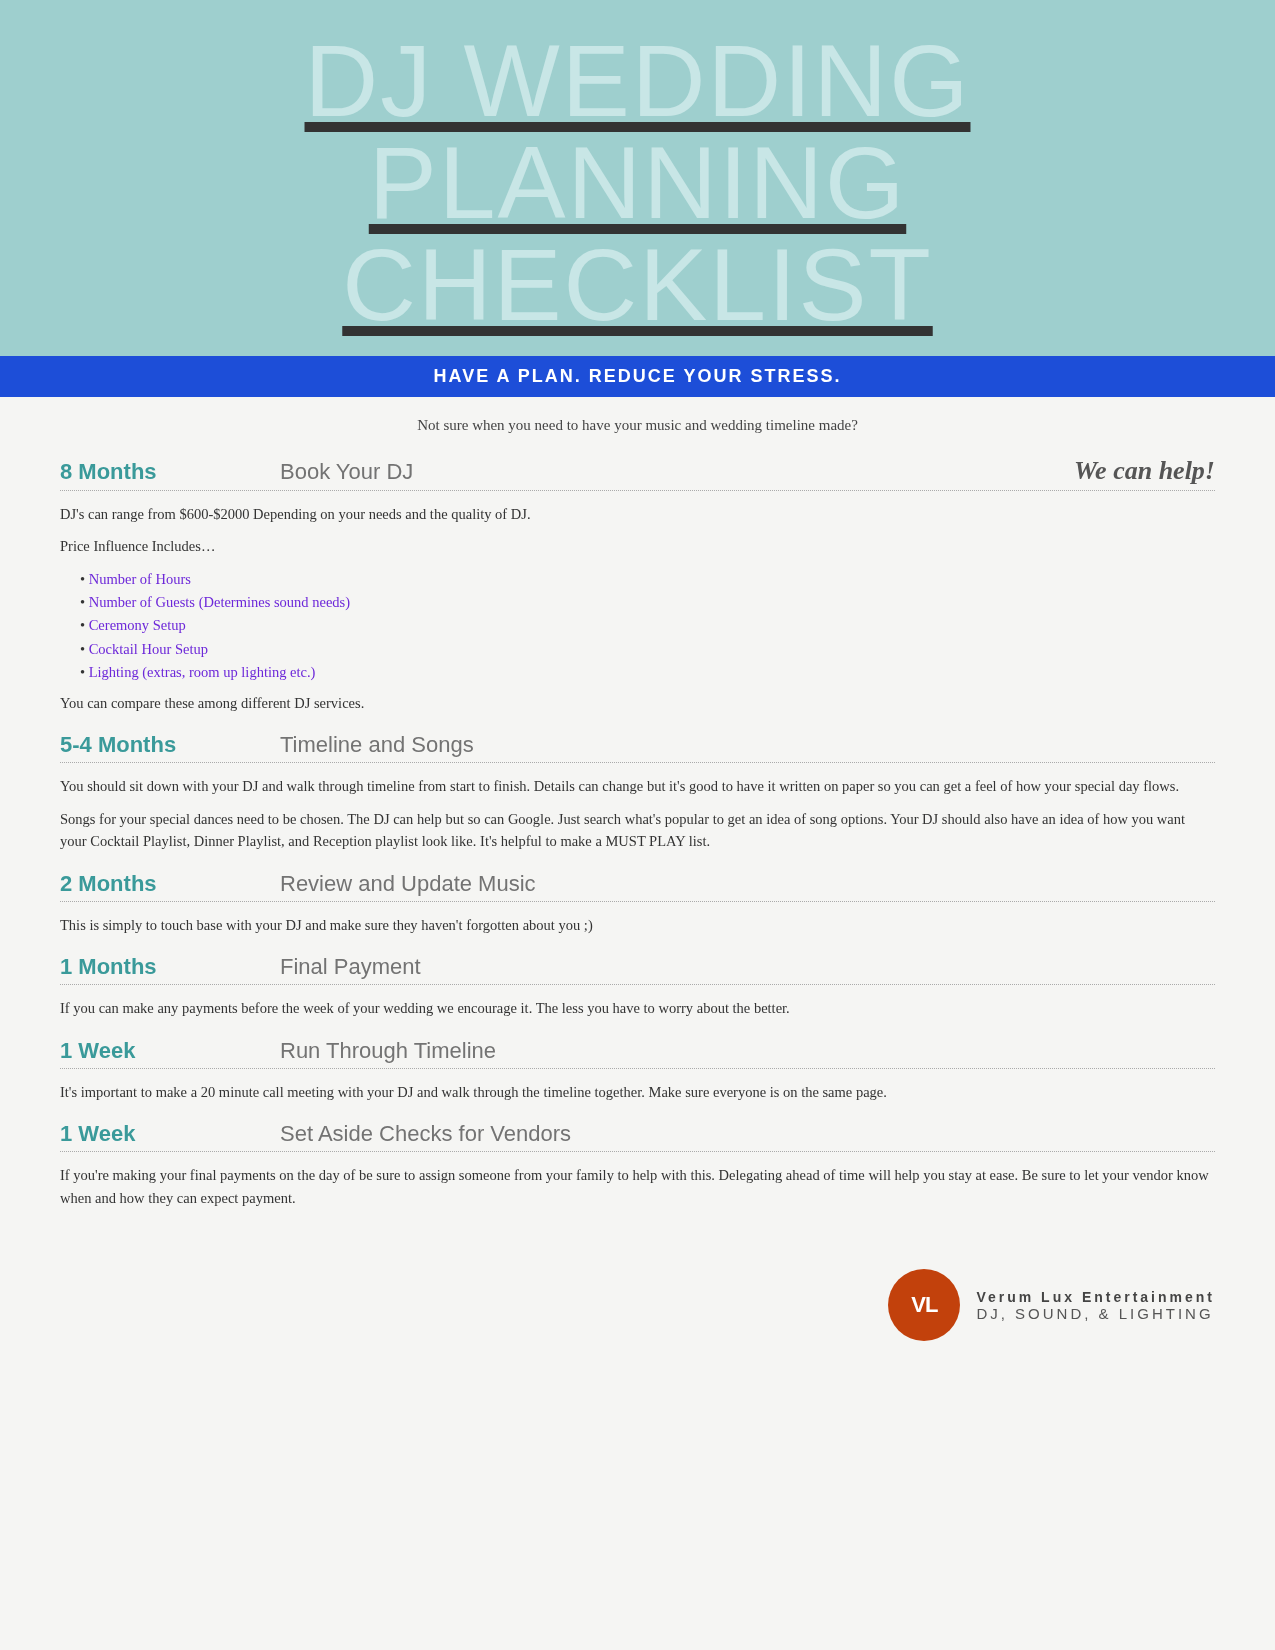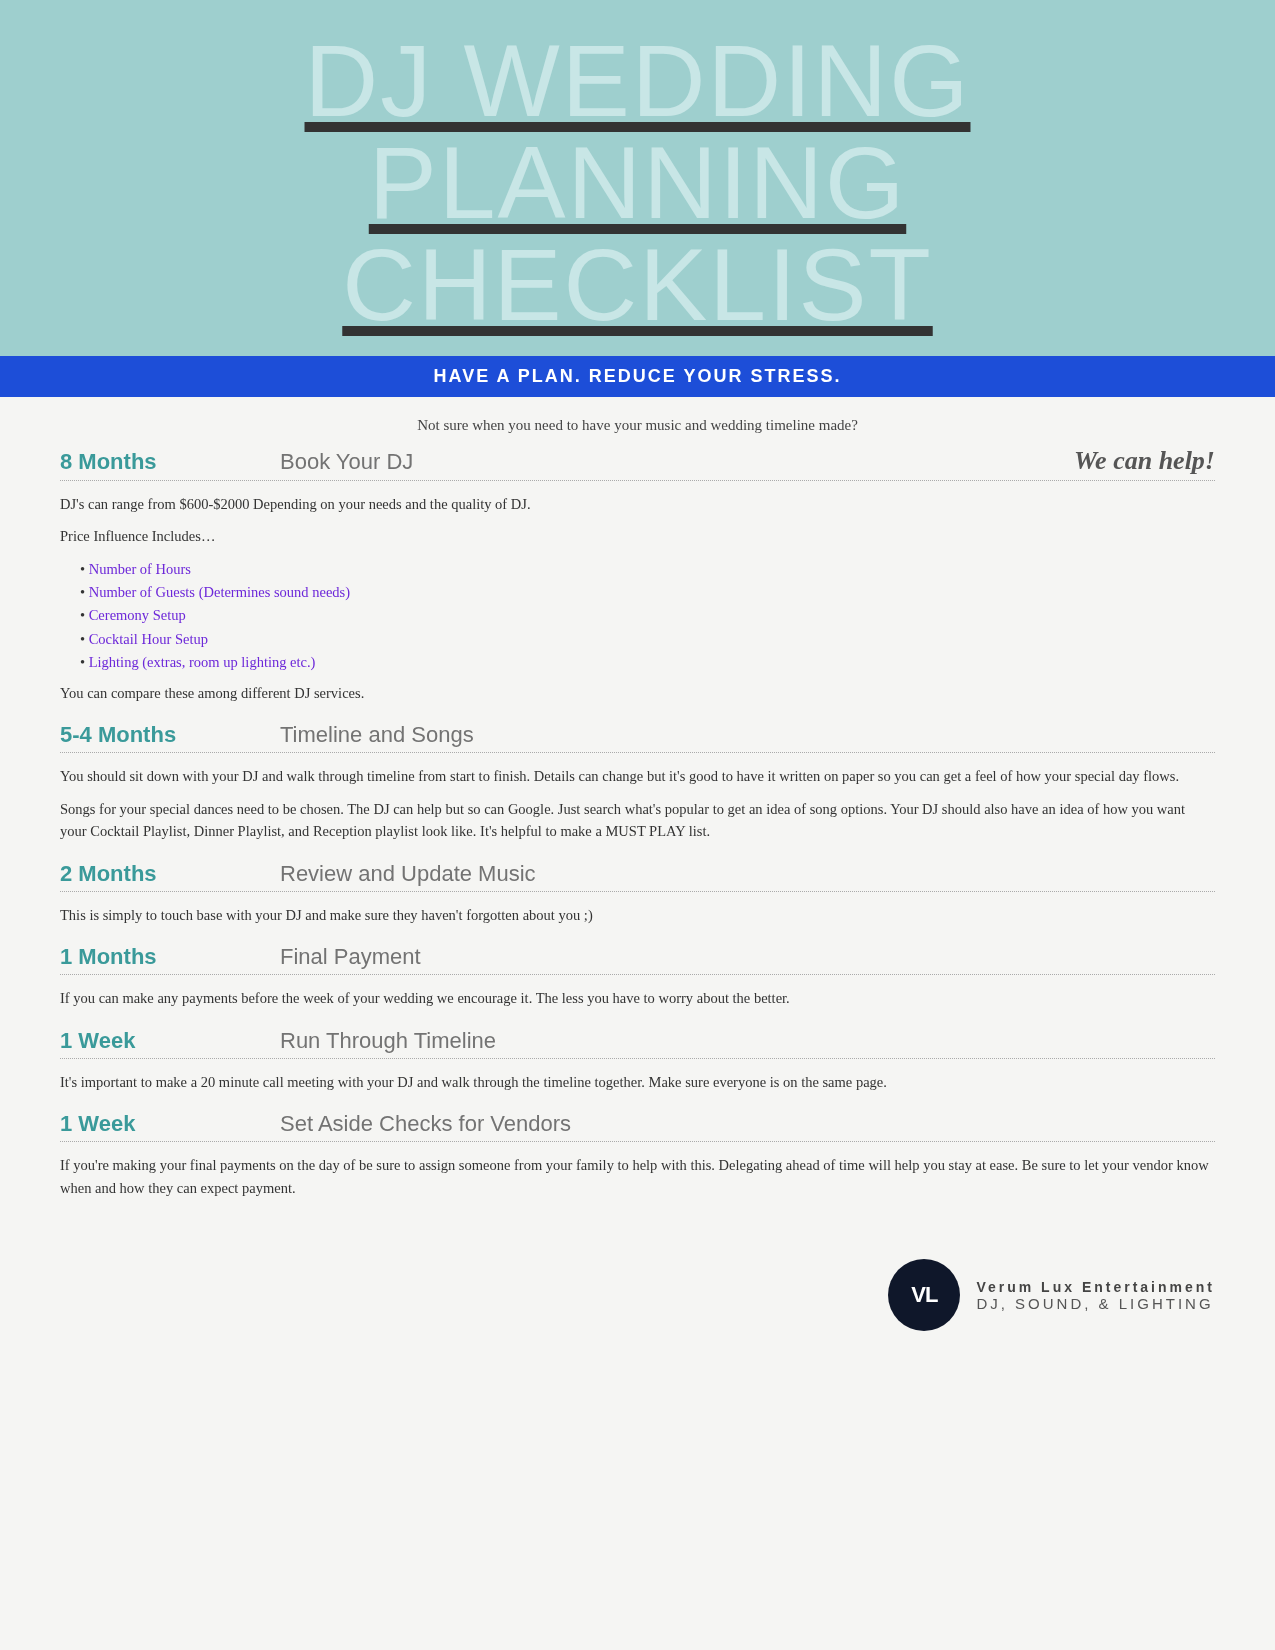--- a/index.html
+++ b/index.html
@@ -45,21 +45,21 @@
 
     .content {
       background: #f5f5f3;
       padding: 20px 60px 30px 60px;
     }
 
     .intro-line {
       text-align: center;
       font-size: 15px;
       color: #444;
-      margin-bottom: 12px;
+      margin-bottom: 22px;
       font-style: normal;
     }
 
     .section-header {
       display: flex;
       align-items: flex-end;
       gap: 0;
       margin-top: 18px;
       margin-bottom: 4px;
     }
@@ -136,21 +136,21 @@
       display: flex;
       align-items: center;
       justify-content: flex-end;
       padding: 20px 60px 30px 0;
       gap: 16px;
     }
 
     .logo-circle {
       width: 72px;
       height: 72px;
-      background: #0f172a;
+      background: #c2410c;
       border-radius: 50%;
       display: flex;
       align-items: center;
       justify-content: center;
       color: #fff;
       font-size: 22px;
       font-family: Arial, sans-serif;
       font-weight: bold;
       letter-spacing: -1px;
       flex-shrink: 0;

